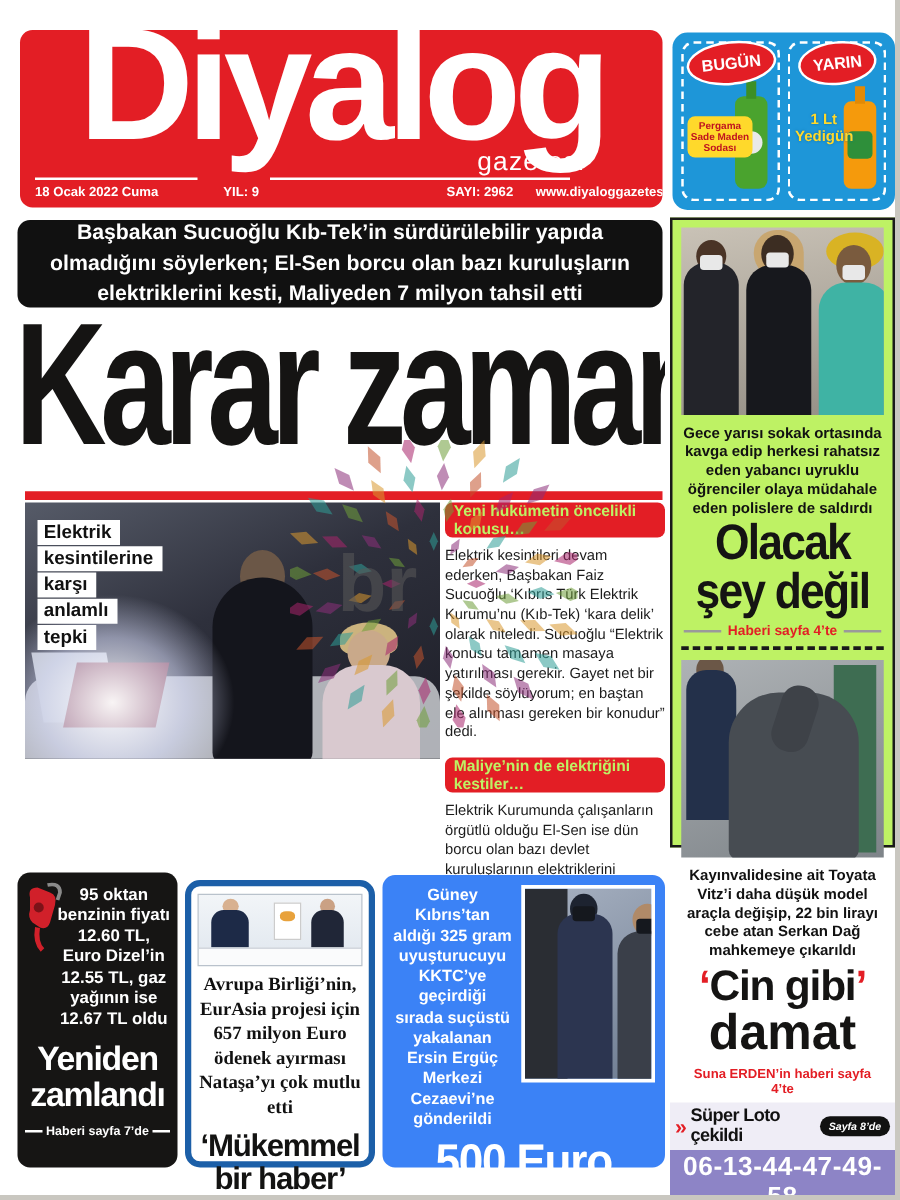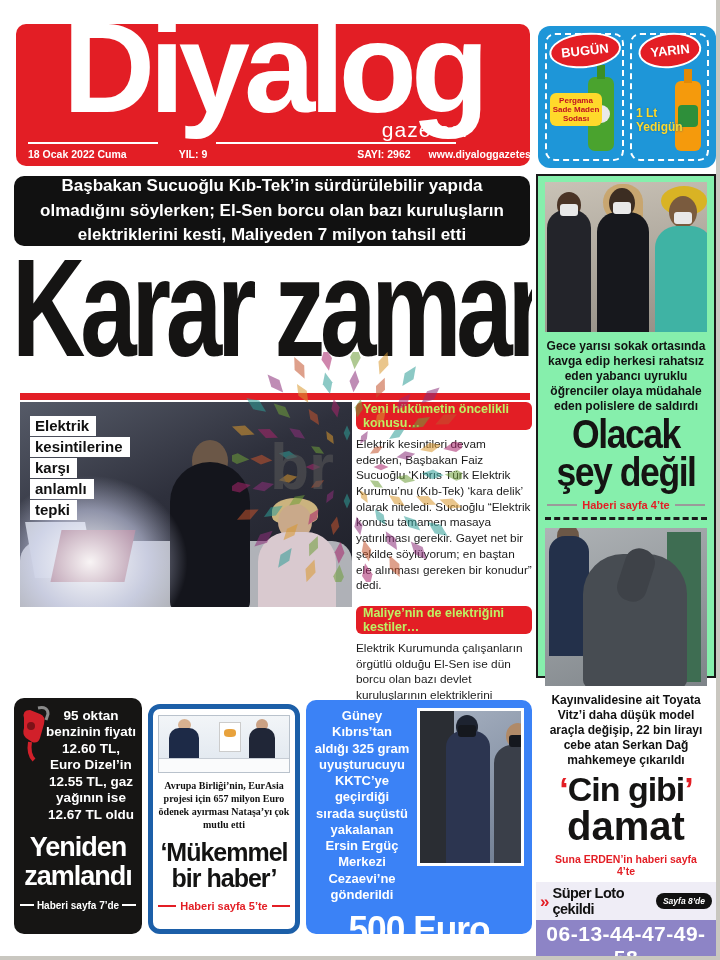--- a/index.html
+++ b/index.html
@@ -23,22 +23,22 @@
 
   
   .promo { position:absolute; left:538px; top:26px; width:178px; height:142px;
            background:#1e96d8; border-radius:12px; display:flex; gap:6px; padding:7px; }
   .promo-panel { flex:1; border:2px dashed #fff; border-radius:10px; position:relative; }
   .promo-oval { position:absolute; top:-2px; left:50%; transform:translateX(-50%) rotate(-6deg);
                 background:#e31e25; color:#fff; font-weight:700; font-size:13px;
                 border:2px solid #fff; border-radius:50%; padding:8px 10px; white-space:nowrap; z-index:3; }
   .promo-label { position:absolute; left:3px; top:58px; width:52px; background:#ffd92b; color:#c01320;
                  font-weight:700; font-size:8px; text-align:center; border-radius:6px; padding:3px 1px; z-index:3; }
-  .promo-label2 { position:absolute; left:4px; top:72px; width:46px; color:#ffd92b; font-weight:700;
-                  font-size:12px; line-height:1.15; z-index:3; text-shadow:0 0 2px #0b6aa3; }
+  .promo-label2 { position:absolute; left:4px; top:54px; width:46px; color:#ffd92b; font-weight:700;
+                  font-size:12px; text-align:center; line-height:1.15; z-index:3; text-shadow:0 0 2px #0b6aa3; }
   .bottle { position:absolute; bottom:8px; z-index:2; }
   .b-green { right:8px; width:26px; height:74px; background:#4aa32e; border-radius:7px; }
   .b-green::before { content:""; position:absolute; top:-12px; left:9px; width:8px; height:14px; background:#3c8f25; }
   .b-green::after { content:""; position:absolute; top:28px; left:4px; width:18px; height:18px; background:#e9e9e9; border-radius:50%; }
   .b-orange { right:6px; width:26px; height:70px; background:#f59a0c; border-radius:6px; }
   .b-orange::before { content:""; position:absolute; top:-12px; left:9px; width:8px; height:14px; background:#e28a06; }
   .b-orange::after { content:""; position:absolute; top:24px; left:3px; width:20px; height:22px; background:#2e8f3a; border-radius:4px; }
 
   
   .kicker { position:absolute; left:14px; top:176px; width:516px; height:70px; background:#111;
@@ -71,21 +71,21 @@
 
   
   .midcol { position:absolute; left:356px; top:402px; width:176px; }
   .red-head { background:#e31e25; color:#bef264; font-weight:700; font-size:12.5px;
               border-radius:6px; padding:0 7px; margin-bottom:7px; }
   .mid-body { font-size:11.8px; line-height:1.33; color:#1c1c1c; font-weight:500; margin-bottom:12px; }
   .inline-more { color:#e31e25; font-weight:700; font-size:10px; }
 
   
   .rightcol { position:absolute; left:536px; top:174px; width:180px; height:504px;
-              background:#86efac; border:2px solid #1a1a1a; padding:6px 7px; }
+              background:#bef264; border:2px solid #1a1a1a; padding:6px 7px; }
   .photo-students { width:100%; height:150px; background:linear-gradient(170deg,#c9c2b6,#958f86); }
   .ps-f1 { position:absolute; left:2px; top:28px; width:44px; height:125px; background:#23242a; border-radius:18px 18px 0 0; }
   .ps-h1 { position:absolute; left:12px; top:10px; width:24px; height:26px; background:#4a3426; border-radius:50%; }
   .ps-f2 { position:absolute; left:52px; top:30px; width:52px; height:122px; background:#17181d; border-radius:20px 20px 0 0; }
   .ps-h2 { position:absolute; left:64px; top:6px; width:26px; height:30px; background:#3c2d22; border-radius:50%; }
   .ps-hair2 { position:absolute; left:58px; top:2px; width:40px; height:40px; background:#c9a469; border-radius:50% 50% 20% 60%; opacity:.9; }
   .ps-f3 { position:absolute; left:110px; top:44px; width:58px; height:108px; background:#3fb3a4; border-radius:22px 22px 0 0; }
   .ps-h3 { position:absolute; left:124px; top:14px; width:28px; height:32px; background:#7a5b3e; border-radius:50%; }
   .ps-hair3 { position:absolute; left:116px; top:4px; width:46px; height:30px; background:#d9b324; border-radius:50%; }
   .ps-mask { position:absolute; width:18px; height:12px; background:#e8e8e8; border-radius:3px; }
@@ -133,21 +133,21 @@
   .eurasia { position:absolute; left:148px; top:704px; width:152px; height:230px; background:#fff;
              border:5px solid #1c5fa8; border-radius:12px; padding:6px 5px; text-align:center; }
   .photo-eu { width:100%; height:58px; background:linear-gradient(#f2f5f8,#dfe6ee); border:1px solid #b9c2cc; }
   .eu-f1 { position:absolute; left:10px; top:12px; width:30px; height:30px; background:#1d2a47; border-radius:10px 10px 0 0; }
   .eu-h1 { position:absolute; left:19px; top:3px; width:13px; height:12px; background:#d8b190; border-radius:50%; }
   .eu-f2 { position:absolute; right:14px; top:12px; width:26px; height:30px; background:#202637; border-radius:10px 10px 0 0; }
   .eu-h2 { position:absolute; right:21px; top:3px; width:12px; height:12px; background:#caa184; border-radius:50%; }
   .eu-flag { position:absolute; left:60px; top:6px; width:22px; height:30px; background:#fff; border:1px solid #ccc; }
   .eu-flag::before { content:""; position:absolute; left:4px; top:6px; width:12px; height:8px; background:#e8a23c; border-radius:40%; }
   .eu-desk { position:absolute; left:0; bottom:0; width:100%; height:14px; background:#fafbfc; border-top:1px solid #c6ccd4; }
-  .eu-sum { font-family:"Liberation Serif", serif; font-weight:700; font-size:10px; line-height:1.3;
+  .eu-sum { font-family:"Liberation Serif", serif; font-weight:700; font-size:15px; line-height:1.3;
             margin-top:6px; color:#111; }
   .eu-head { font-weight:700; font-size:25px; letter-spacing:-1px; line-height:1.05; margin-top:8px; color:#131312; }
   .eu-more { display:flex; align-items:center; gap:4px; margin-top:8px; color:#e31e25; font-weight:700;
              font-size:11px; white-space:nowrap; }
   .eu-more::before,.eu-more::after { content:""; flex:1; border-top:2px solid #e31e25; }
 
   
   .euro500 { position:absolute; left:306px; top:700px; width:226px; height:234px; background:#3b82f6;
              border-radius:10px; padding:8px; color:#fff; }
   .e5-row { display:flex; gap:7px; }

